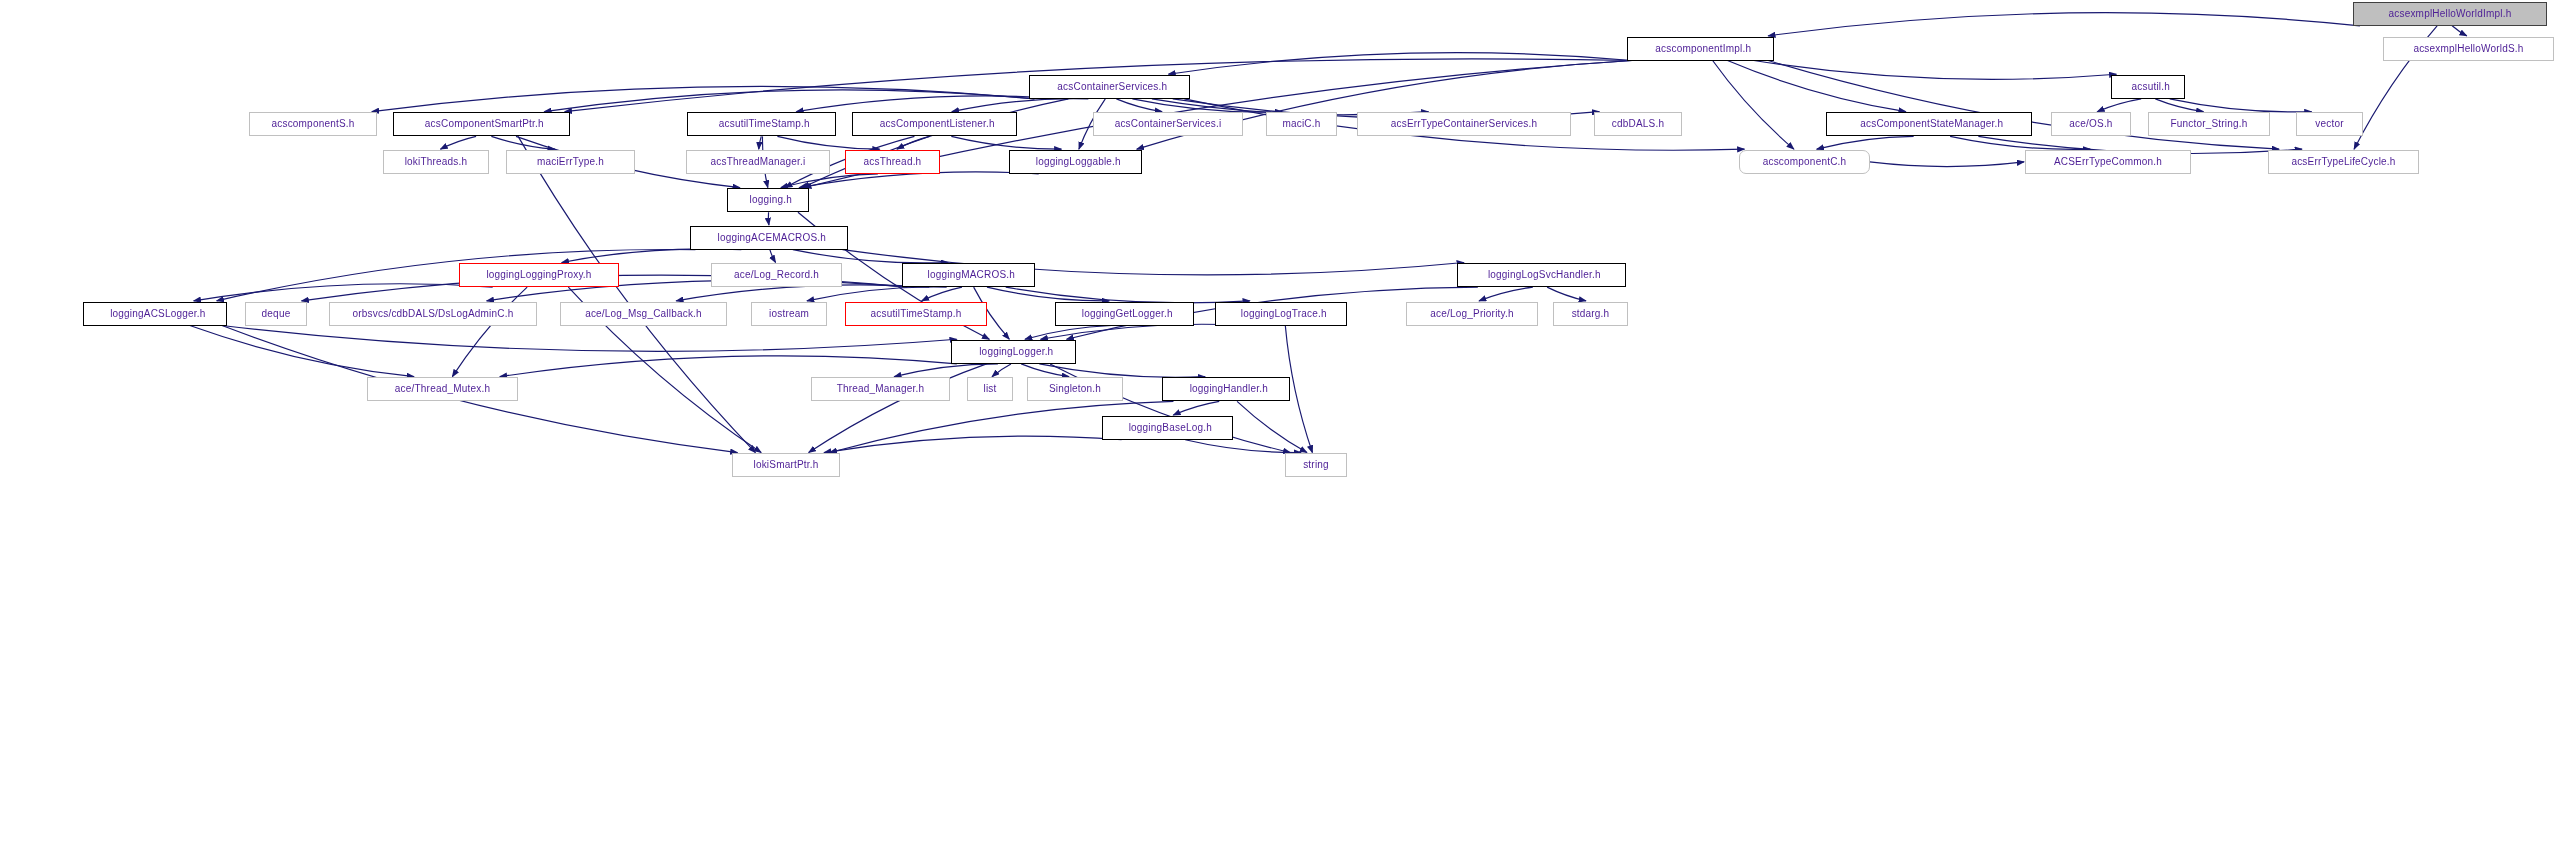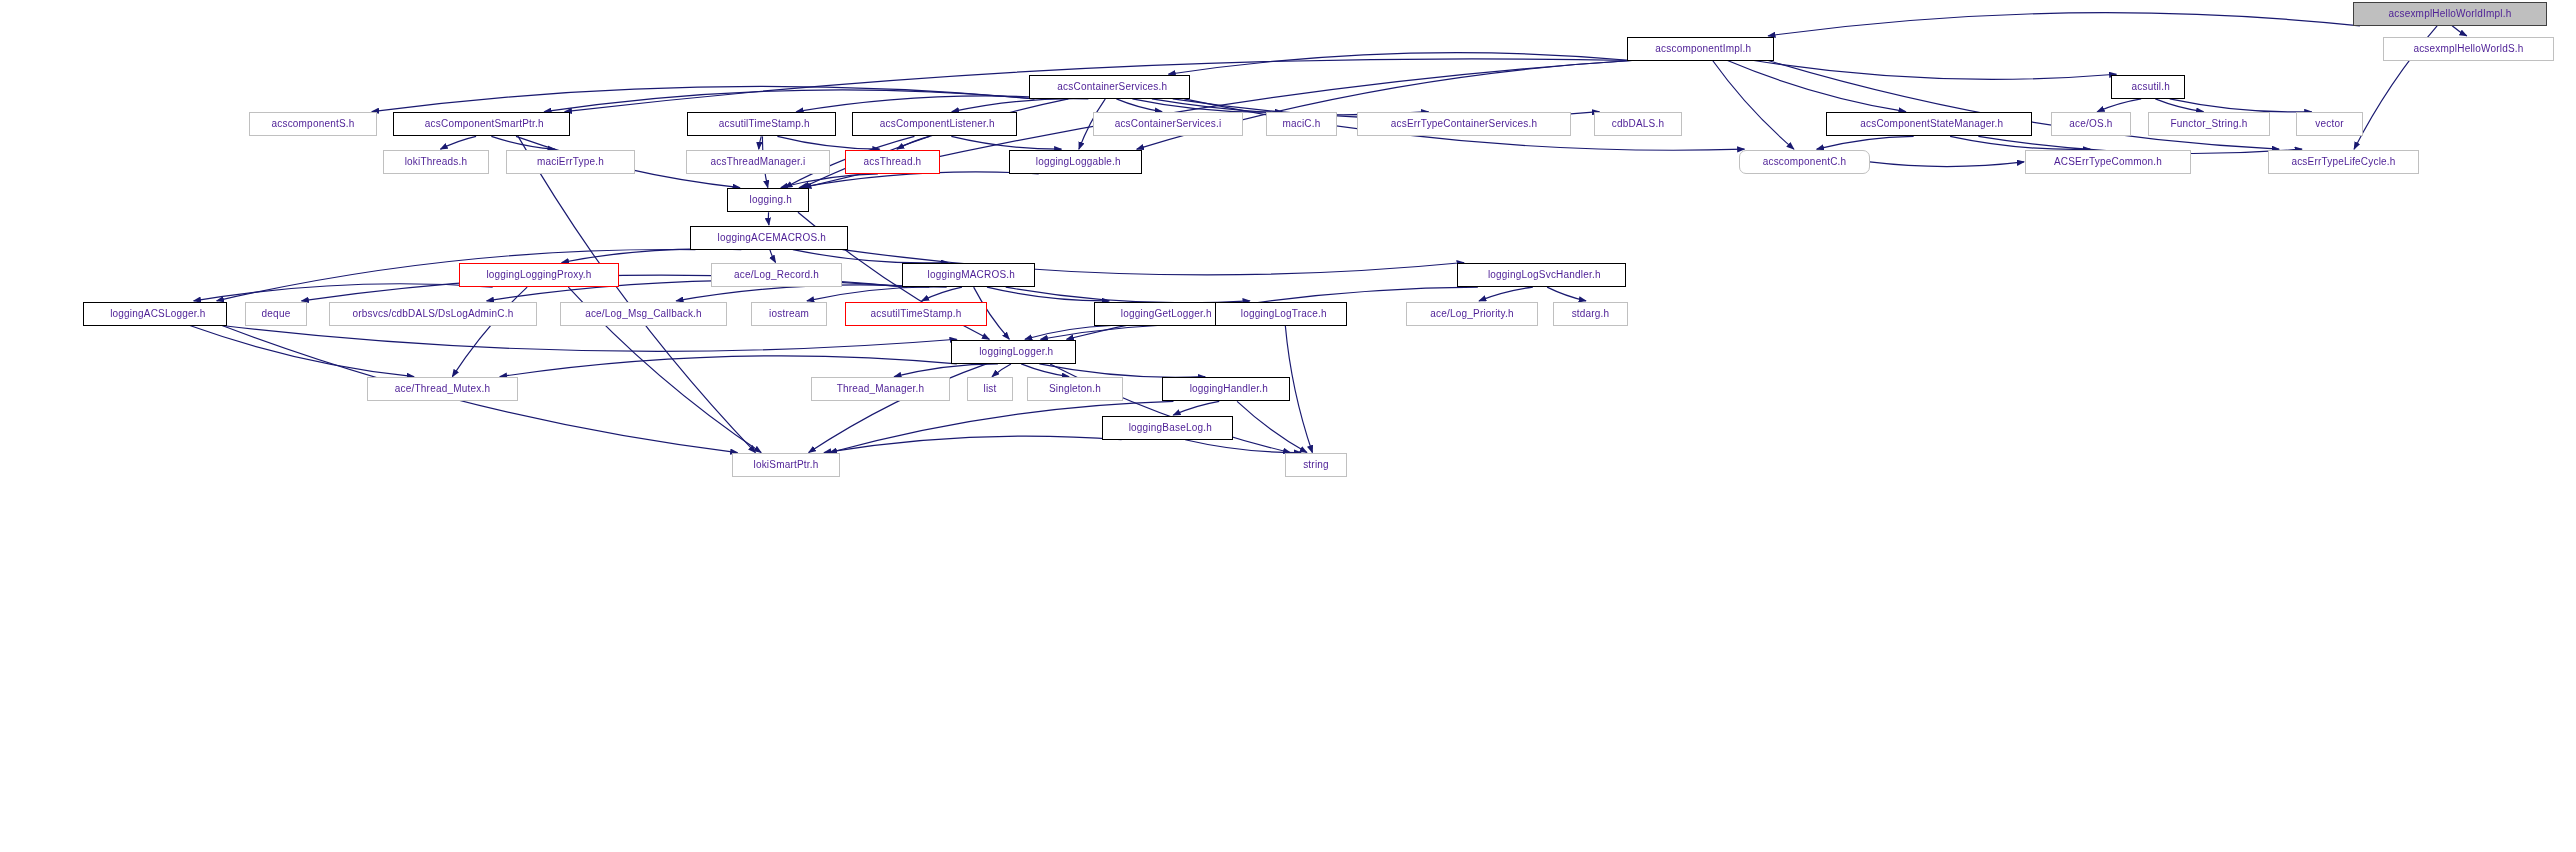--- a/index.html
+++ b/index.html
@@ -153,21 +153,21 @@
       <div class="node red" style="left: 459px; top: 263px; width: 160px;">loggingLoggingProxy.h</div>
       <div class="node" style="left: 711px; top: 263px; width: 131px;">ace/Log_Record.h</div>
       <div class="node bold" style="left: 902px; top: 263px; width: 133px;">loggingMACROS.h</div>
       <div class="node bold" style="left: 1457px; top: 263px; width: 169px;">loggingLogSvcHandler.h</div>
       <div class="node bold" style="left: 83px; top: 302px; width: 144px;">loggingACSLogger.h</div>
       <div class="node" style="left: 245px; top: 302px; width: 62px;">deque</div>
       <div class="node" style="left: 329px; top: 302px; width: 208px;">orbsvcs/cdbDALS/DsLogAdminC.h</div>
       <div class="node" style="left: 560px; top: 302px; width: 167px;">ace/Log_Msg_Callback.h</div>
       <div class="node" style="left: 751px; top: 302px; width: 76px;">iostream</div>
       <div class="node red" style="left: 845px; top: 302px; width: 142px;">acsutilTimeStamp.h</div>
-      <div class="node bold" style="left: 1094px; top: 302px; width: 139px;">loggingGetLogger.h</div>
+      <div class="node bold" style="left: 1055px; top: 302px; width: 139px;">loggingGetLogger.h</div>
       <div class="node bold" style="left: 1215px; top: 302px; width: 132px;">loggingLogTrace.h</div>
       <div class="node" style="left: 1406px; top: 302px; width: 132px;">ace/Log_Priority.h</div>
       <div class="node" style="left: 1553px; top: 302px; width: 75px;">stdarg.h</div>
       <div class="node bold" style="left: 951px; top: 340px; width: 125px;">loggingLogger.h</div>
       <div class="node" style="left: 367px; top: 377px; width: 151px;">ace/Thread_Mutex.h</div>
       <div class="node" style="left: 811px; top: 377px; width: 139px;">Thread_Manager.h</div>
       <div class="node" style="left: 967px; top: 377px; width: 46px;">list</div>
       <div class="node" style="left: 1027px; top: 377px; width: 96px;">Singleton.h</div>
       <div class="node bold" style="left: 1162px; top: 377px; width: 128px;">loggingHandler.h</div>
       <div class="node bold" style="left: 1102px; top: 416px; width: 131px;">loggingBaseLog.h</div>

